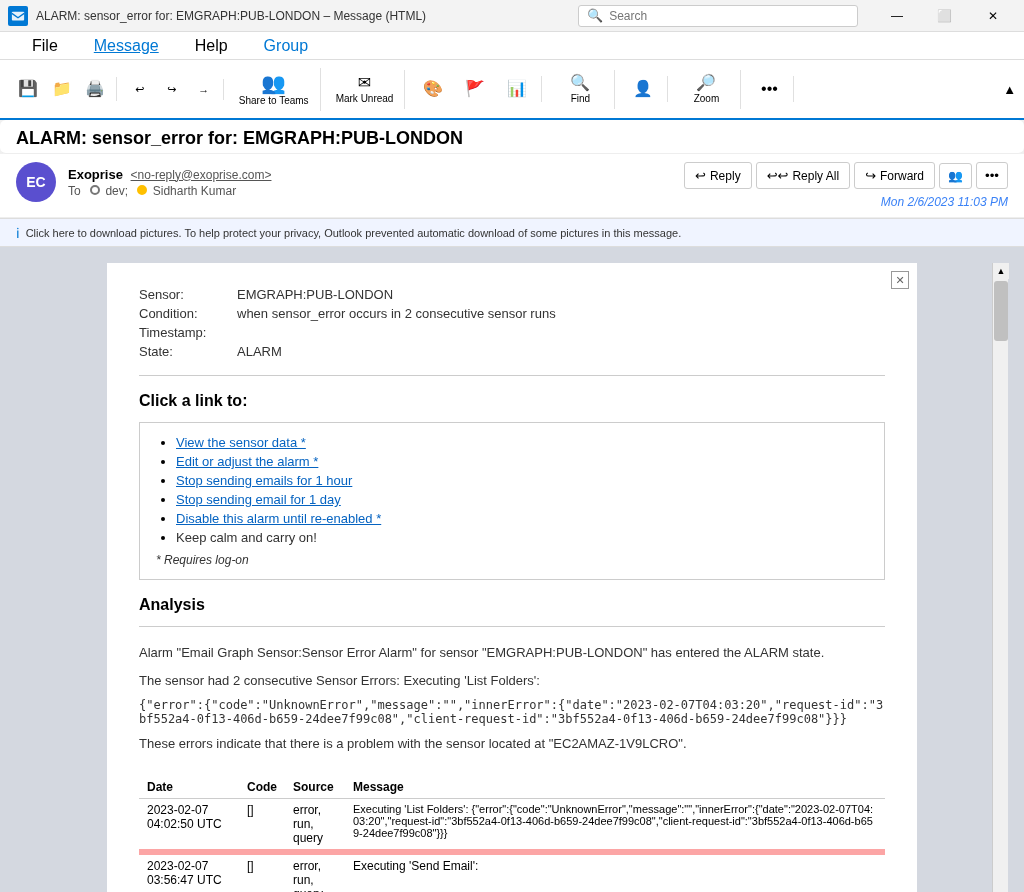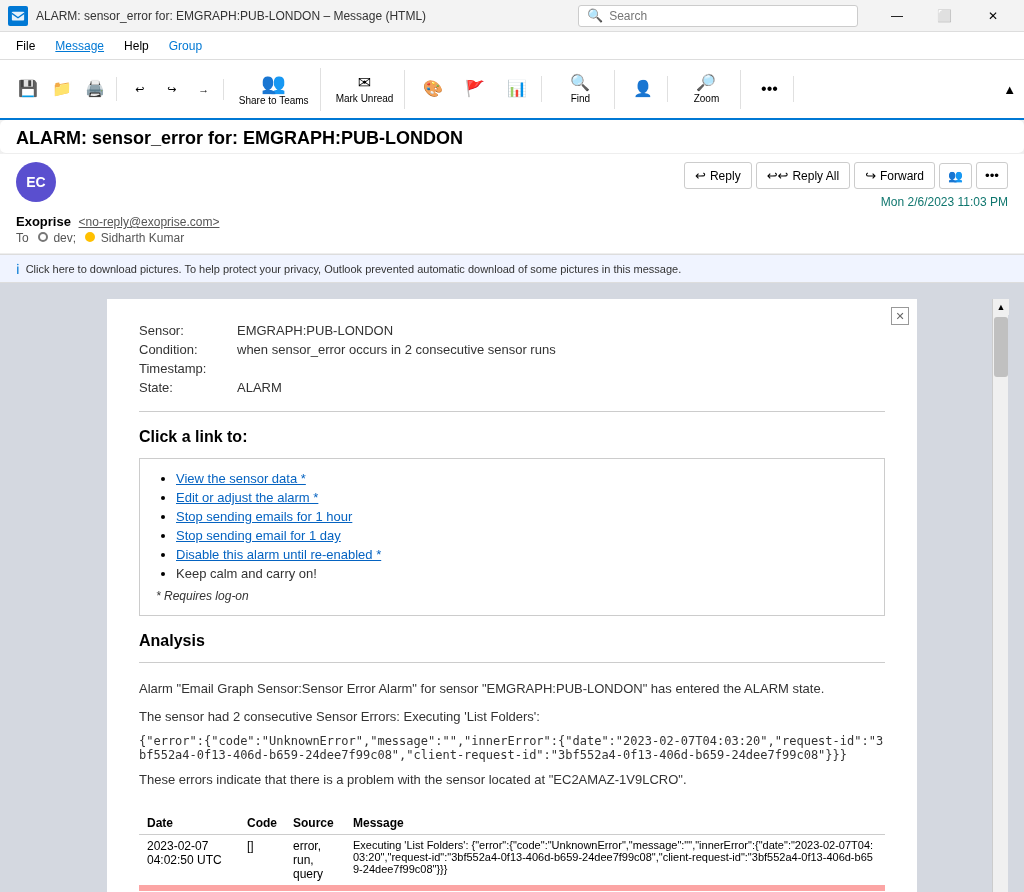--- a/index.html
+++ b/index.html
@@ -38,23 +38,24 @@
       background: white;
       height: 28px;
       display: flex;
       align-items: center;
       padding: 0 8px;
       border-bottom: 1px solid #ddd;
       gap: 4px;
     }
     .menu-item {
       padding: 4px 8px;
-      font-size: 12px;
-      cursor: pointer;
-      border-radius: 3px;
+      font-size: 16px;
+      cursor: pointer;
+      border-radius: 3px;
+      margin-left: 16px;
     }
     .menu-item.active { text-decoration: underline; color: #0078d4; }
 
     
     .ribbon {
       background: white;
       border-bottom: 2px solid #0078d4;
       padding: 4px 8px;
       display: flex;
       align-items: center;
@@ -353,21 +354,21 @@
   </div>
 
   <div style="margin-left:auto;">▲</div>
 </div>
 
 <div style="background:white; padding: 8px 16px 4px; border-bottom: 1px solid #eee; border-radius: 6px;">
   <div class="email-subject" style="padding:0; font-size:18px; font-weight:600;">ALARM: sensor_error for: EMGRAPH:PUB-LONDON</div>
 </div>
 
 <div style="background:white; padding: 8px 16px; display:flex; align-items:flex-start; justify-content:space-between; border-bottom:1px solid #eee;">
-  <div style="display:flex; gap:12px; align-items:flex-start;flex-direction:column;">
+  <div style="display:flex; gap:12px; align-items:center;">
     <div class="avatar">EC</div>
     <div class="email-meta">
       <div>
         <span class="sender-name">Exoprise</span>
         <span class="sender-email" style="margin-left:4px;text-decoration:underline;">&lt;no-reply@exoprise.com&gt;</span>
       </div>
       <div class="to-line">
         <span>To</span>
         <span style="margin-left:6px;">
           <span class="icon-circle"></span>
@@ -392,21 +393,21 @@
       </button>
       <button class="act-btn">
         <span class="act-btn-icon">↪</span>
         <span>Forward</span>
       </button>
       <button class="act-btn" style="padding:5px 8px;">
         <span>👥</span>
       </button>
       <button class="act-btn-more">•••</button>
     </div>
-    <div style="font-size:12px; color:#0f766e;">Mon 2/6/2023 11:03 PM</div>
+    <div style="font-size:12px; color:#3b82f6;font-style:italic;">Mon 2/6/2023 11:03 PM</div>
   </div>
 </div>
 
 <div class="privacy-notice">
   <span style="font-size:14px; color:#0078d4;">ℹ</span>
   <span>Click here to download pictures. To help protect your privacy, Outlook prevented automatic download of some pictures in this message.</span>
 </div>
 
 <div class="main-content" style="height: calc(892px - 32px - 28px - 62px - 56px - 26px - 24px); overflow:hidden; background:#d4d8e0; padding:16px; position:relative;">
   <div style="display:flex; gap:0; position:relative;">

